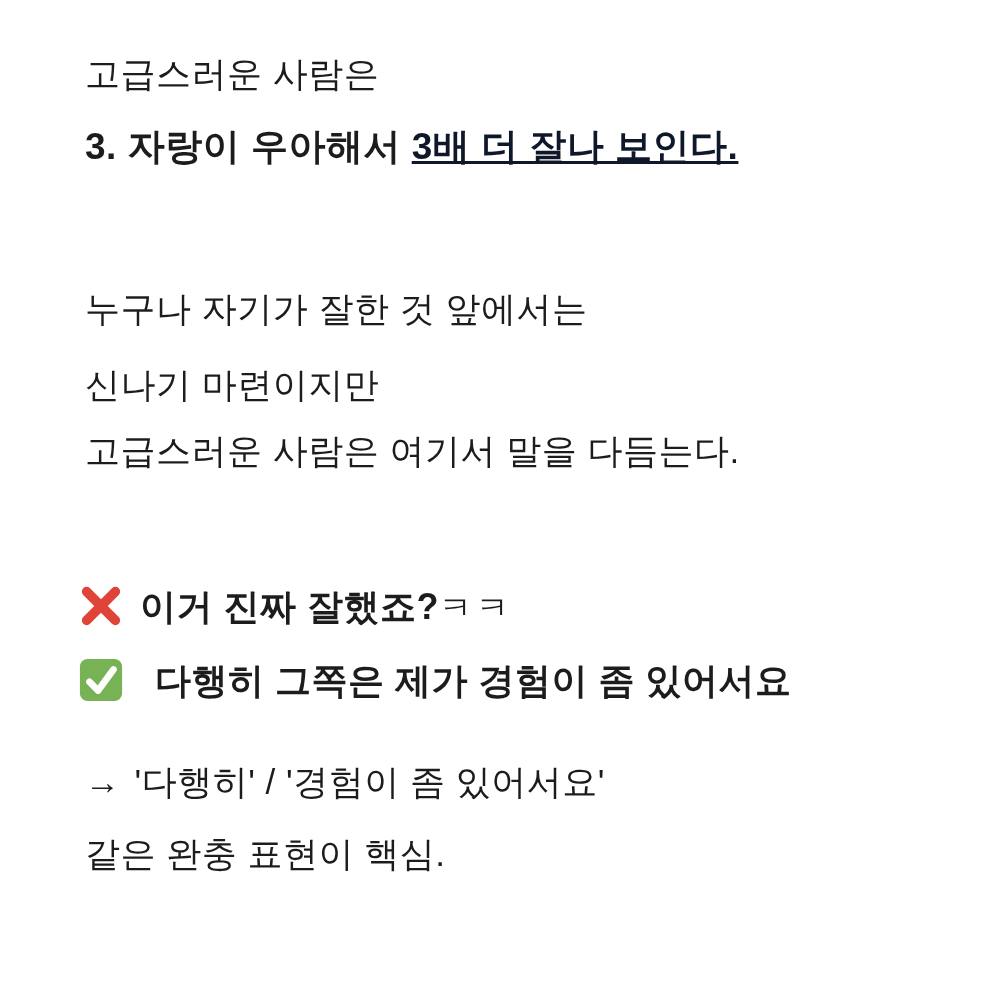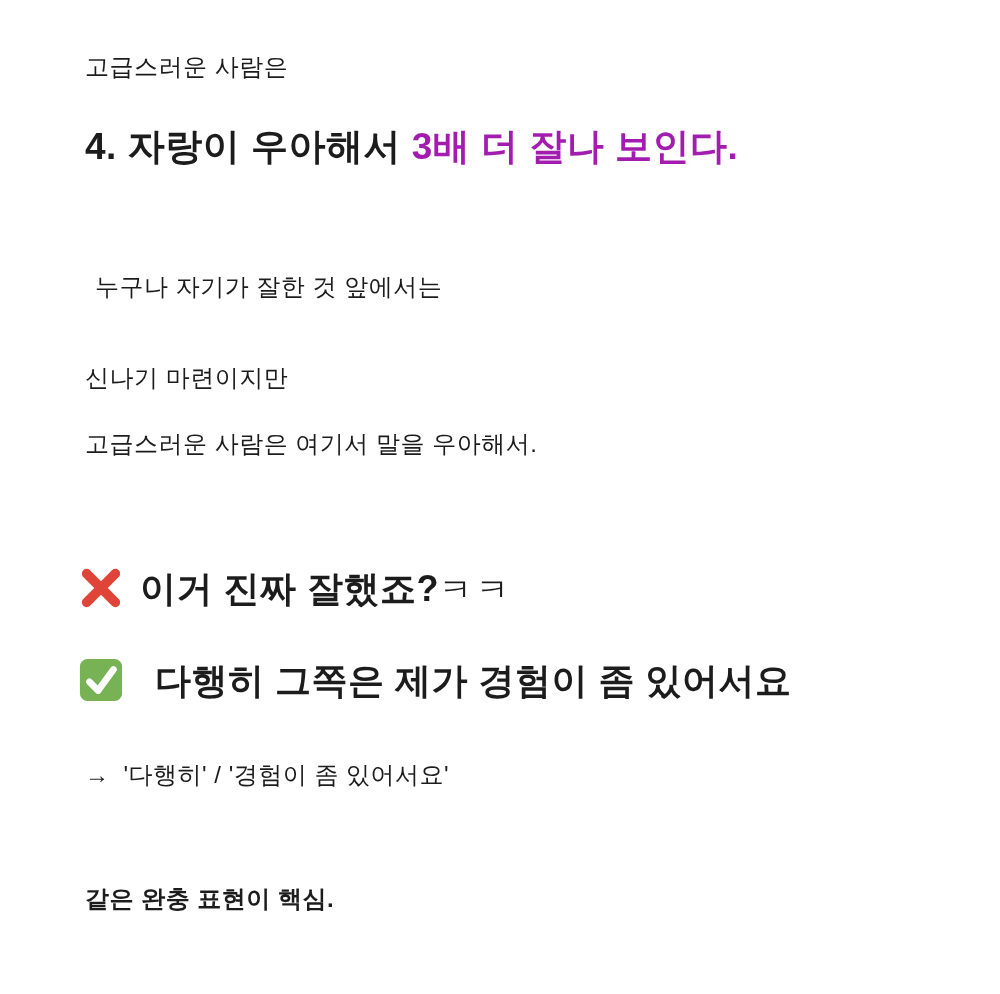--- a/index.html
+++ b/index.html
@@ -12,32 +12,33 @@
     width: 1000px;
     height: 994px;
     background: #ffffff;
     overflow: hidden;
     font-family: "Liberation Sans", "DejaVu Sans", sans-serif;
     color: #1c1c1c;
   }
   .line {
     position: absolute;
     left: 85px;
-    font-size: 24px;
+    font-size: 35px;
     line-height: 1.25;
     letter-spacing: 0.5px;
     white-space: nowrap;
     color: #1c1c1c;
   }
   .heading {
     font-weight: 700;
     font-size: 37px;
   }
   .red-text {
-    color: #a21caf;
+    color: #0f172a;
+    text-decoration: underline;
   }
   .example-line {
     display: flex;
     align-items: center;
     gap: 16px;
     font-weight: 700;
     font-size: 36px;
     left: 78px;
   }
   .regular-part {
@@ -59,28 +60,28 @@
   }
 </style>
 </head>
 <body>
 
 <div class="page">
 
   <div class="line" style="top: 52px;">고급스러운 사람은</div>
 
   <div class="line heading" style="top: 124px;">
-    <span>4. 자랑이 우아해서 </span><span class="red-text">3배 더 잘나 보인다.</span>
+    <span>3. 자랑이 우아해서 </span><span class="red-text">3배 더 잘나 보인다.</span>
   </div>
 
-  <div class="line" style="top: 272px; margin-left: 10px;">누구나 자기가 잘한 것 앞에서는</div>
+  <div class="line" style="top: 287px;">누구나 자기가 잘한 것 앞에서는</div>
   <div class="line" style="top: 363px;">신나기 마련이지만</div>
-  <div class="line" style="top: 429px;">고급스러운 사람은 여기서 말을 우아해서.</div>
+  <div class="line" style="top: 429px;">고급스러운 사람은 여기서 말을 다듬는다.</div>
 
-  <div class="line example-line" style="top: 565px; text-align: center;">
+  <div class="line example-line" style="top: 583px; text-align: center;">
     <span class="icon-box">
       <svg viewBox="0 0 48 48" aria-hidden="true">
         <line x1="9" y1="9" x2="39" y2="39" stroke="#e04438" stroke-width="10" stroke-linecap="round"></line>
         <line x1="39" y1="9" x2="9" y2="39" stroke="#e04438" stroke-width="10" stroke-linecap="round"></line>
       </svg>
     </span>
     <span><span>이거 진짜 잘했죠?</span><span class="regular-part">ㅋㅋ</span></span>
   </div>
 
   <div class="line example-line" style="top: 657px; gap: 31px;">
@@ -89,15 +90,15 @@
         <rect x="2" y="2" width="44" height="44" rx="8" fill="#77b255"></rect>
         <path d="M12 26 L21 35 L37 13" fill="none" stroke="#ffffff" stroke-width="7" stroke-linecap="round" stroke-linejoin="round"></path>
       </svg>
     </span>
     <span><span>다행히 그쪽은 제가 경험이 좀 있어서요</span><span class="regular-part"></span></span>
   </div>
 
   <div class="line" style="top: 760px;">
     <span class="arrow-glyph">→</span><span>'다행히' / '경험이 좀 있어서요'</span>
   </div>
-  <div class="line" style="top: 884px; font-weight: bold;">같은 완충 표현이 핵심.</div>
+  <div class="line" style="top: 832px;">같은 완충 표현이 핵심.</div>
 
 </div>
 
 </body></html>

